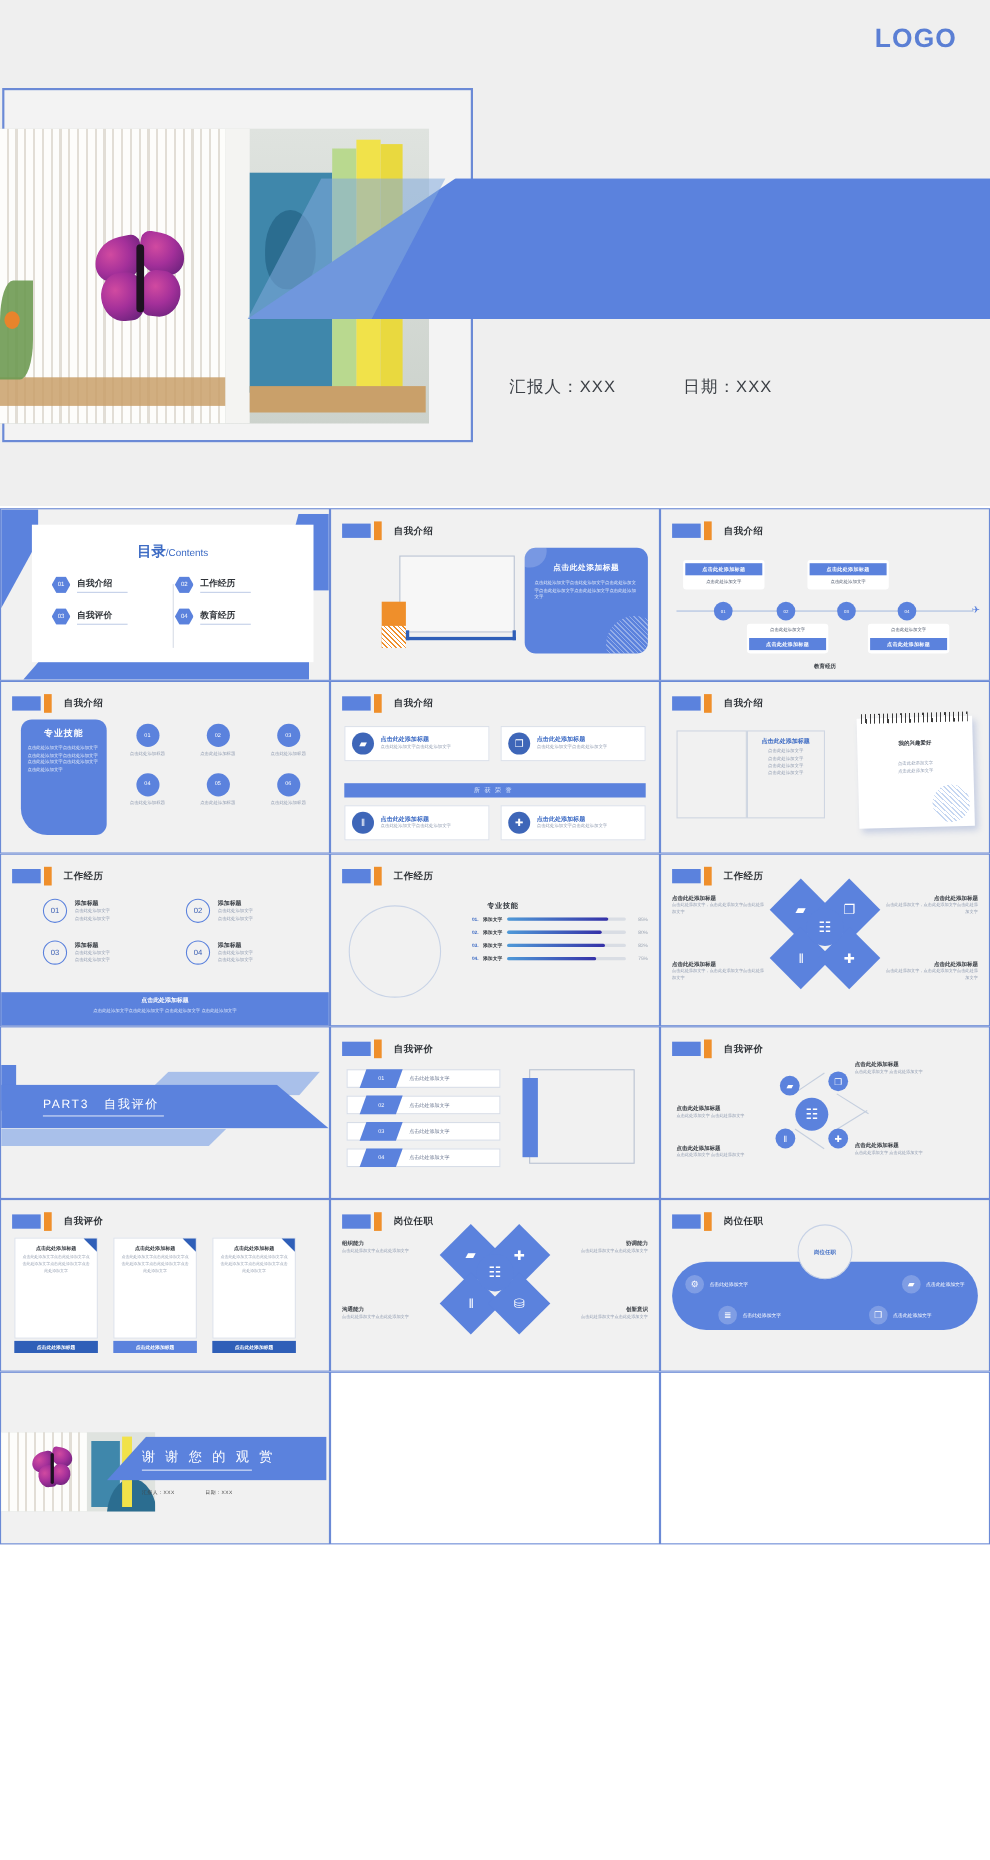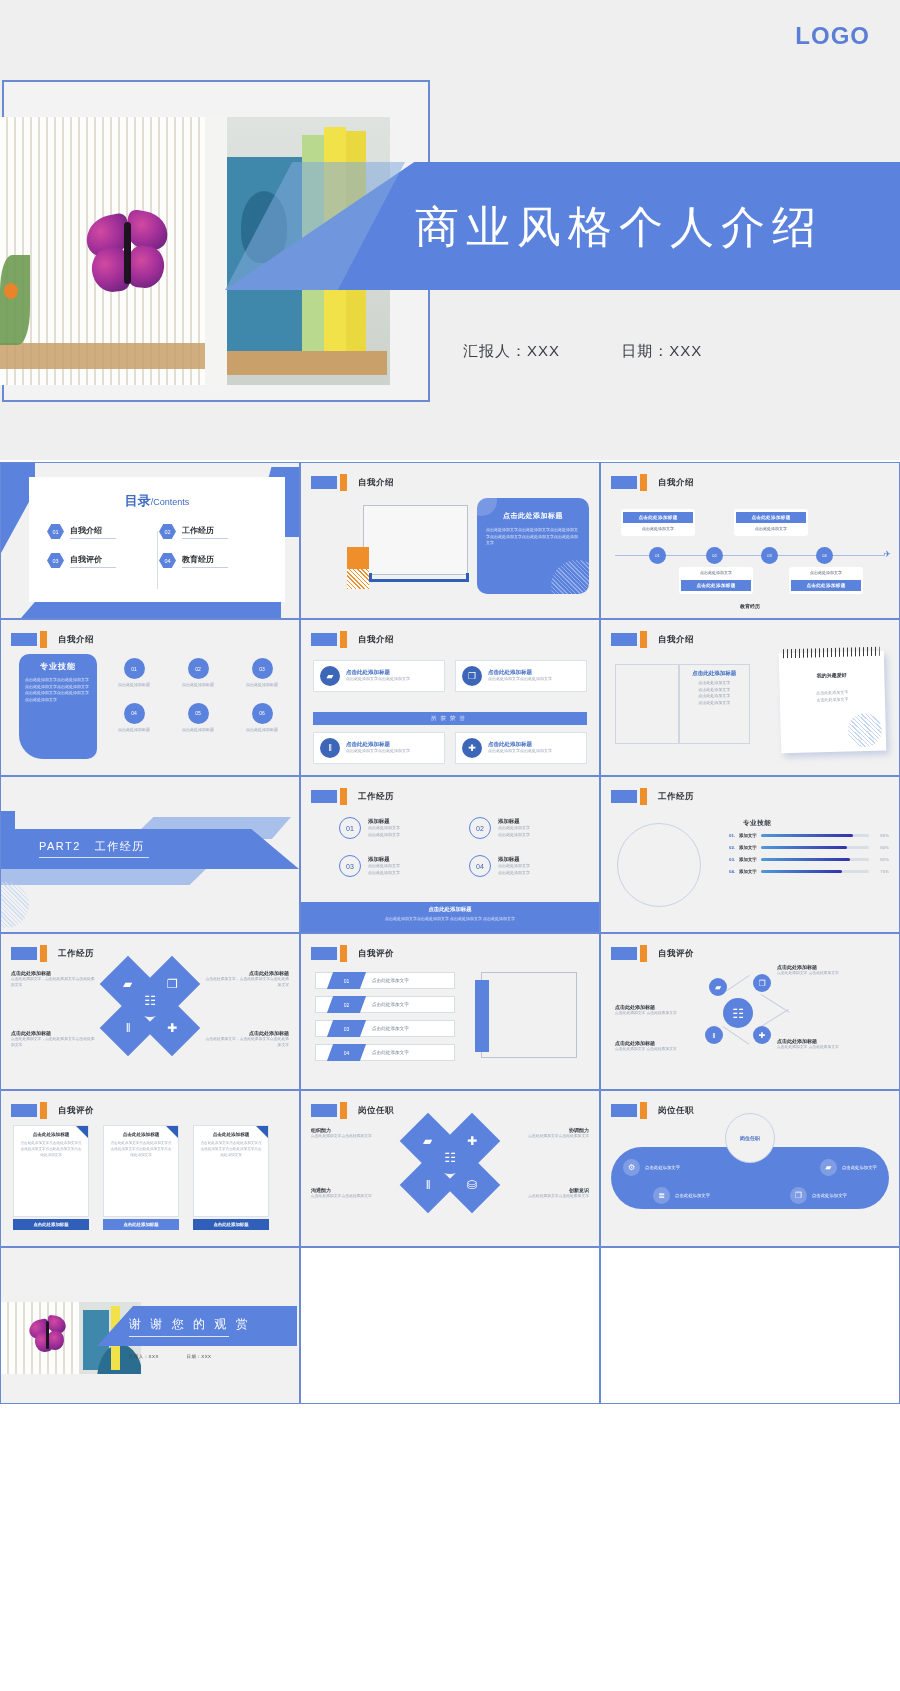--- a/index.html
+++ b/index.html
@@ -295,21 +295,20 @@
       <div class="bw bw1"></div>
         <div class="bw bw2"></div>
       <div class="bw bw3"></div>
         <div class="bw bw4"></div>
       <div class="bbody"></div>
     </div>
   </div>
 
   <div class="hero-band"></div>
   <div class="hero-band-light"></div>
-  <div class="hero-title">商业风格个人介绍</div>
   <div class="hero-meta">
     <span>汇报人：XXX</span>
     <span>日期：XXX</span>
   </div>
 </div>
 
 <div class="grid">
 
   <div class="slide">
     <div class="toc-bg-l"></div>
@@ -501,31 +500,20 @@
       <div class="hb-rings"></div>
       <div style="padding:20px 6px 0;text-align:center;">
         <div style="font-size:5px;color:#33383f;font-weight:bold;">我的兴趣爱好</div>
         <div class="ph-text" style="margin-top:12px;">点击此处添加文字</div>
         <div class="ph-text">点击此处添加文字</div>
       </div>
       <div class="hb-circ"></div>
     </div>
   </div>
 
-  <div class="slide">
-    <div class="part-left"></div>
-    <div class="part-band2"></div>
-    <div class="part-band1"></div>
-    <div class="part-band3"></div>
-    <div class="part-text">
-      <span>PART2</span>&nbsp;&nbsp;&nbsp;<span>工作经历</span>
-    </div>
-    <div class="part-underline"></div>
-    <div class="part-circle"></div>
-  </div>
 
   <div class="slide">
     <div class="shdr">
       <div class="blue"></div>
       <div class="orange"></div>
       <div class="txt">工作经历</div>
     </div>
     <div class="nm-grid">
       <div class="nm-item">
         <div class="nm-circ">01</div>
@@ -642,20 +630,30 @@
     <div class="dm-lbl" style="left:10px; top:96px;">
       <div class="t">点击此处添加标题</div>
       <div class="d">点击此处添加文字，点击此处添加文字点击此处添加文字</div>
     </div>
     <div class="dm-lbl" style="right:10px; top:96px; text-align:right;">
       <div class="t">点击此处添加标题</div>
       <div class="d">点击此处添加文字，点击此处添加文字点击此处添加文字</div>
     </div>
   </div>
 
+  <div class="slide">
+    <div class="part-left"></div>
+    <div class="part-band2"></div>
+    <div class="part-band1"></div>
+    <div class="part-band3"></div>
+    <div class="part-text">
+      <span>PART3</span>&nbsp;&nbsp;&nbsp;<span>自我评价</span>
+    </div>
+    <div class="part-underline"></div>
+  </div>
 
   <div class="slide">
     <div class="shdr">
       <div class="blue"></div>
       <div class="orange"></div>
       <div class="txt">自我评价</div>
     </div>
     <div class="pl-item" style="top:38px;">
       <div class="pl-num">
           <span>01</span>

